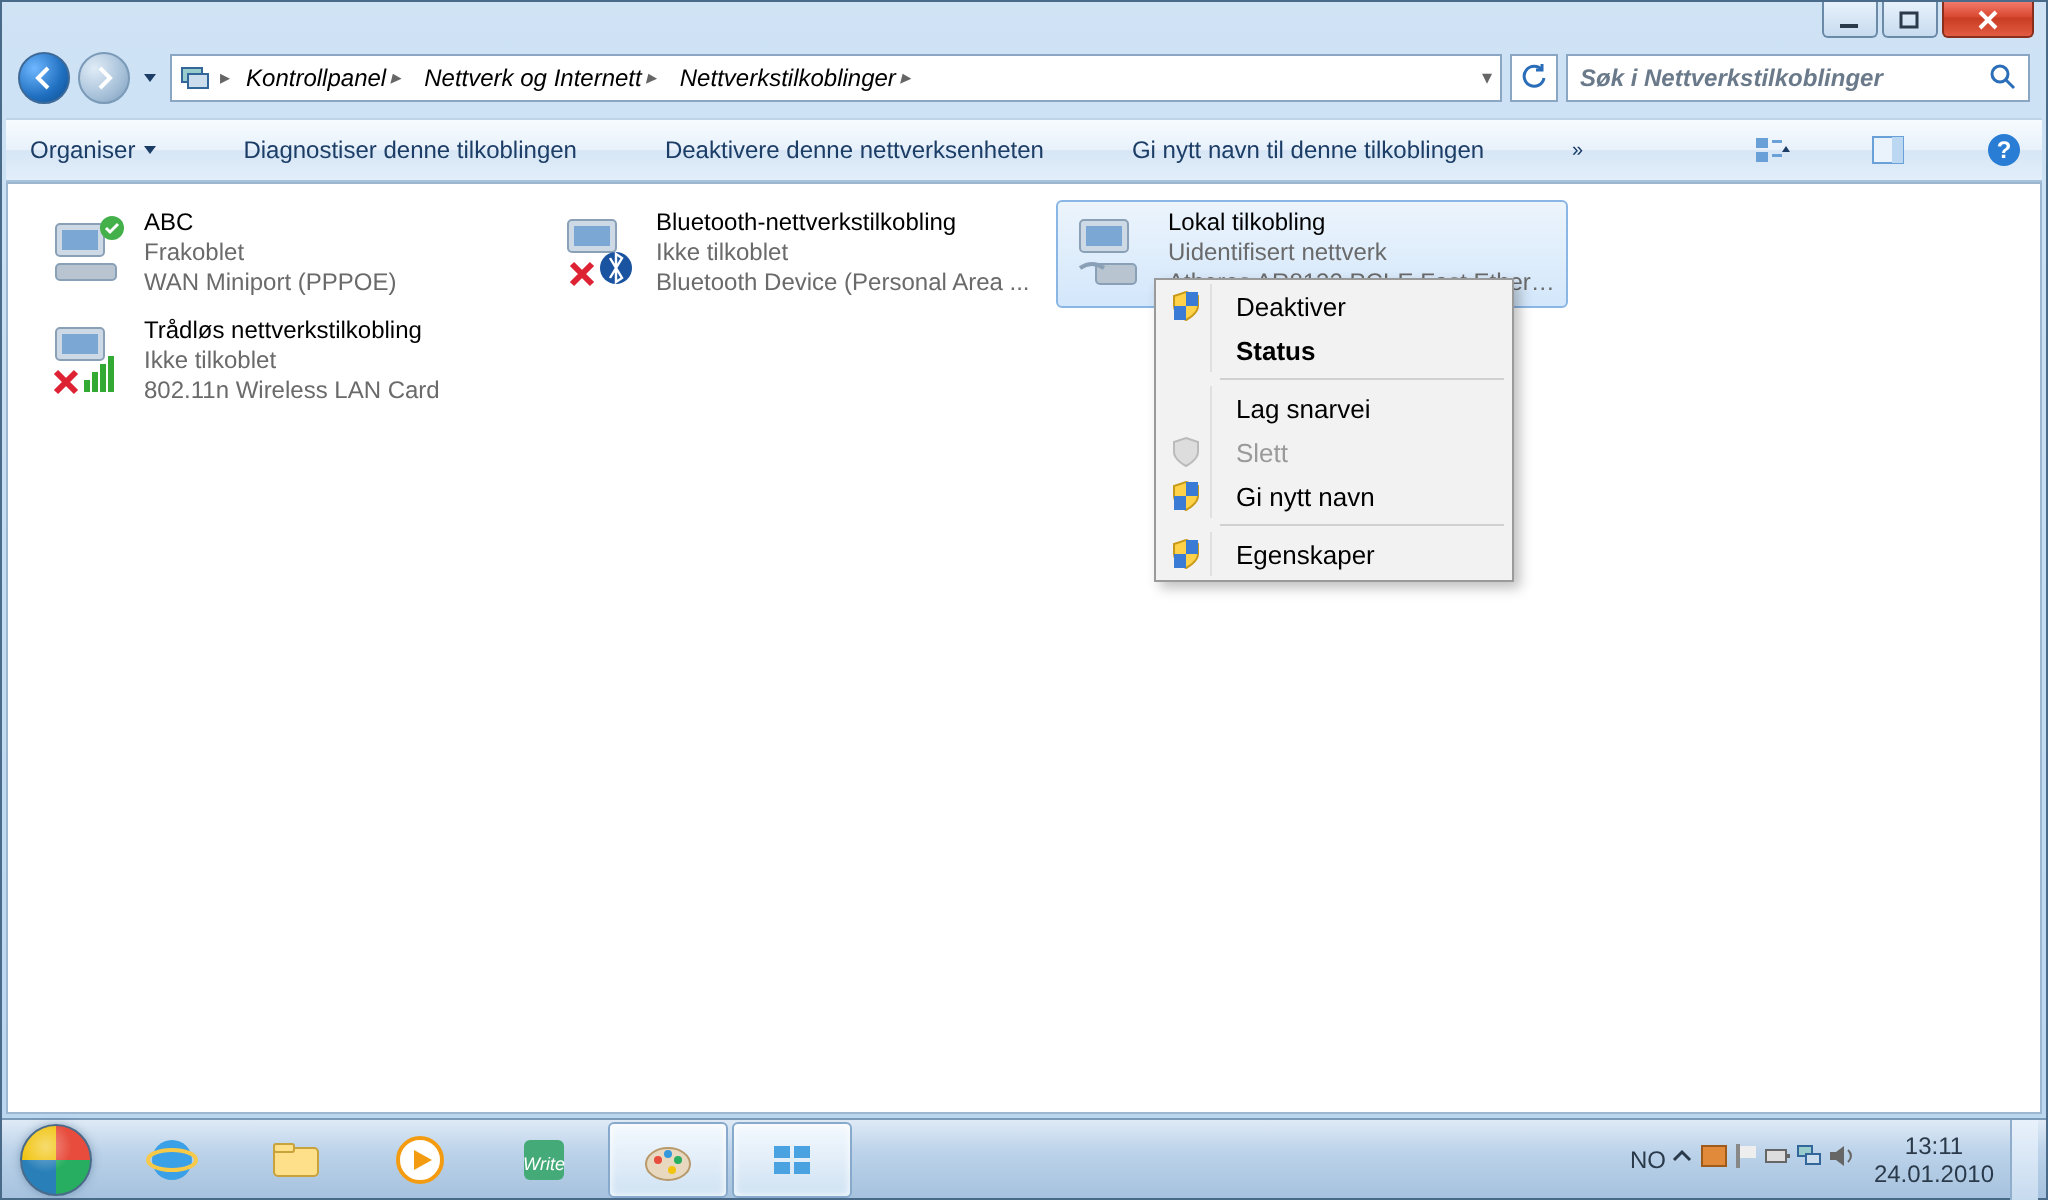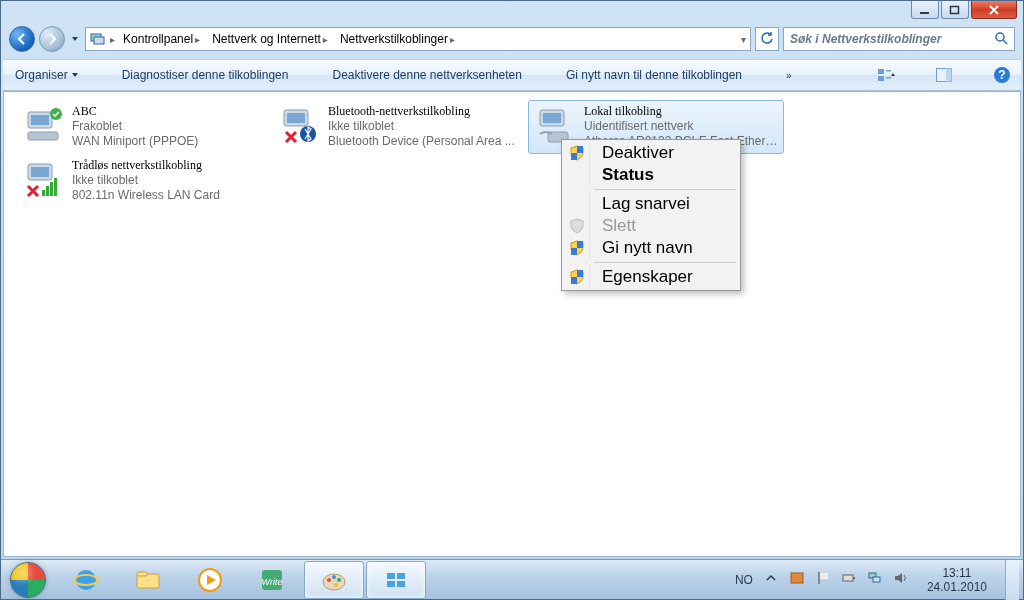--- a/index.html
+++ b/index.html
@@ -36,21 +36,21 @@
   background: radial-gradient(circle at 30% 30%, #6fb7ff, #1f6fc0 60%, #0d4d8c);
   border: 1px solid #3d6a99; display:flex; align-items:center; justify-content:center;
 }
 .navbtn.fwd { background: radial-gradient(circle at 30% 30%, #e0ecf7, #a7c1d9 60%, #7a9ab8); border-color:#7a9ab8;}
 .navbtn svg { width:14px; height:14px; }
 .navdown { width:12px; height:26px; display:flex; align-items:center; justify-content:center; }
 .addressbar {
   flex: 1; height: 24px; background: #fff; border: 1px solid #8aa6c2;
   display: flex; align-items: center; padding: 0 4px; gap: 4px; font-size: 12px;
 }
-.addressbar .crumb { display:flex; align-items:center; gap:2px; padding:0 4px; height:100%; cursor:default;}
+.addressbar .crumb { display:flex; align-items:center; gap:2px; padding:0 4px; height:100%; cursor:default;font-style:italic;}
 .addressbar .arrow { color:#666; font-size:10px;}
 .refreshbox { width:24px; height:24px; background:#fff; border:1px solid #8aa6c2; display:flex; align-items:center; justify-content:center;}
 .searchbar {
   width: 232px; height: 24px; background:#fff; border:1px solid #8aa6c2;
   display:flex; align-items:center; padding:0 6px; font-size:12px; color:#6a7a8a; font-style:italic;font-weight:bold;
 }
 .searchbar .mag { margin-left:auto; color:#2a6db8; font-style:normal;}
 
 
 .toolbar {
@@ -72,30 +72,30 @@
 .conn {
   width: 256px; height: 54px; display:flex; gap:8px; padding:4px 6px;
   font-size: 12px; color:#000;
 }
 .conn.selected {
   background: linear-gradient(to bottom, #ecf4fc, #d3e7fb);
   border:1px solid #8ab6e6; border-radius:3px; padding:3px 5px;
 }
 .conn .icon { width:42px; height:42px; position:relative; flex:none;}
 .conn .txt { display:flex; flex-direction:column; line-height:15px; overflow:hidden; }
-.conn .name { color:#000; white-space:nowrap; overflow:hidden; text-overflow:ellipsis;font-family:Liberation Serif, serif;}
+.conn .name { color:#000; white-space:nowrap; overflow:hidden; text-overflow:ellipsis;}
 .conn .status { color:#6a6a6a; white-space:nowrap;}
 .conn .detail { color:#6a6a6a; white-space:nowrap; overflow:hidden; text-overflow:ellipsis;}
 
 
 .ctxmenu {
-  position:absolute; left:560px; top:138px; width:180px;
+  position:absolute; left:576px; top:138px; width:180px;
   background:#f2f2f2; border:1px solid #9a9a9a; padding:2px;
   box-shadow: 3px 3px 6px rgba(0,0,0,.25);
-  font-size:17px;
+  font-size:13px;
 }
 .ctxmenu .row { display:flex; align-items:center; height:22px; padding:0 6px 0 4px; gap:8px;}
 .ctxmenu .row.disabled { color:#9a9a9a; }
 .ctxmenu .row.bold { font-weight:bold; }
 .ctxmenu .sep { height:1px; background:#d0d0d0; margin:3px 2px 3px 30px;}
 .ctxmenu .shield { width:16px; height:16px; flex:none;}
 .ctxmenu .gutter { width:26px; border-right:1px solid #e0e0e0; align-self:stretch; display:flex; align-items:center; justify-content:center;}
 .ctxmenu .row > .gutter { margin-right:4px;}
 .ctxmenu .row{padding-left:0;}
 
@@ -107,21 +107,21 @@
 .startbtn {
   width:54px; height:40px; display:flex; align-items:center; justify-content:center;
 }
 .orb { width:36px; height:36px; border-radius:50%; background:radial-gradient(circle at 35% 30%, #fff6, #0000 40%), conic-gradient(#e74c3c 0 25%, #27ae60 0 50%, #2980b9 0 75%, #f1c40f 0 100%); border:1px solid #4a6a8a; box-shadow:0 0 4px #4a6a8a80;}
 .taskbtn {
   width:60px; height:38px; margin:0 1px; border:1px solid transparent; border-radius:3px;
   display:flex; align-items:center; justify-content:center;
 }
 .taskbtn.active { background:linear-gradient(to bottom,#f4f9fe,#cfe2f3); border-color:#86a9cc; box-shadow:inset 0 0 4px #fff;}
 .taskbtn svg{width:28px;height:28px;}
-.tray { margin-left:auto; display:flex; align-items:center; gap:10px; padding:0 4px; font-size:12px; color:#2a3a4a;}
+.tray { margin-left:auto; display:flex; align-items:center; padding:0 4px; font-size:12px; color:#2a3a4a;}
 .tray .clock { text-align:center; line-height:14px; padding:0 8px;}
 .tray .showdesk { width:14px; height:40px; border-left:1px solid #90aecb; background:linear-gradient(to bottom,#e8f1fb,#c7dbef);}
 .tray svg{width:16px;height:16px;}
 
 
 .tri { width:0;height:0;border-left:3px solid transparent;border-right:3px solid transparent;border-top:4px solid #1b3d66; display:inline-block;}
 .chev { font-size:10px; color:#1b3d66;}
 </style>
 </head>
 <body>

